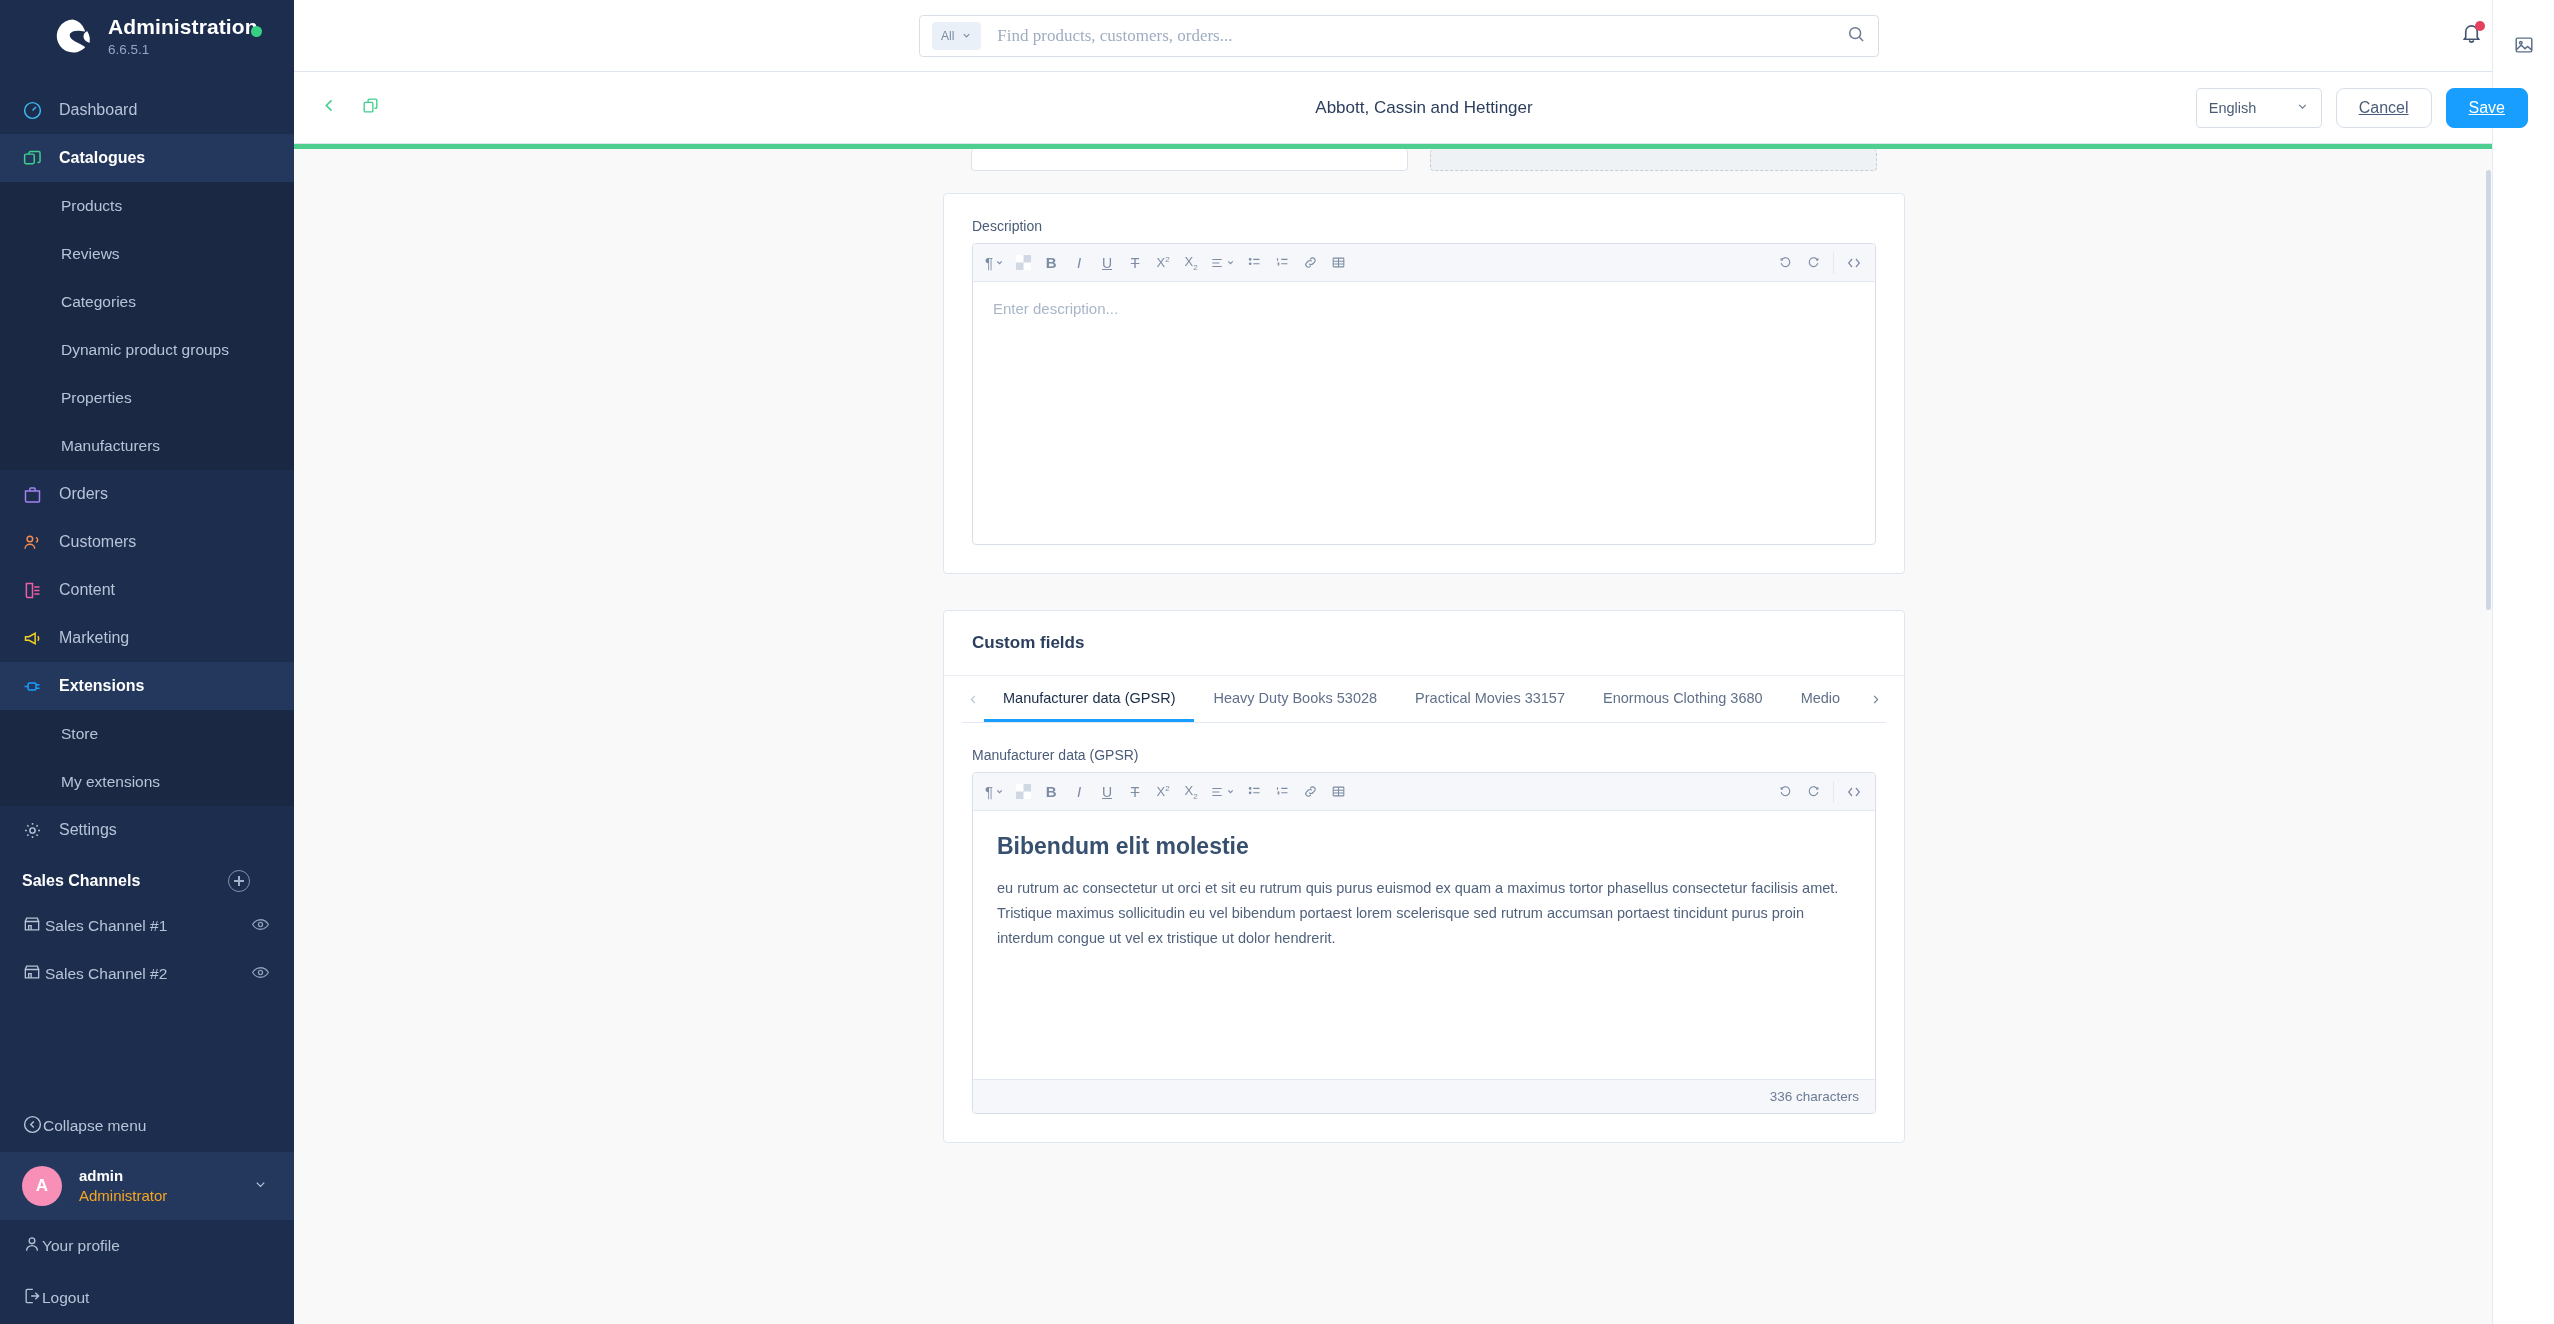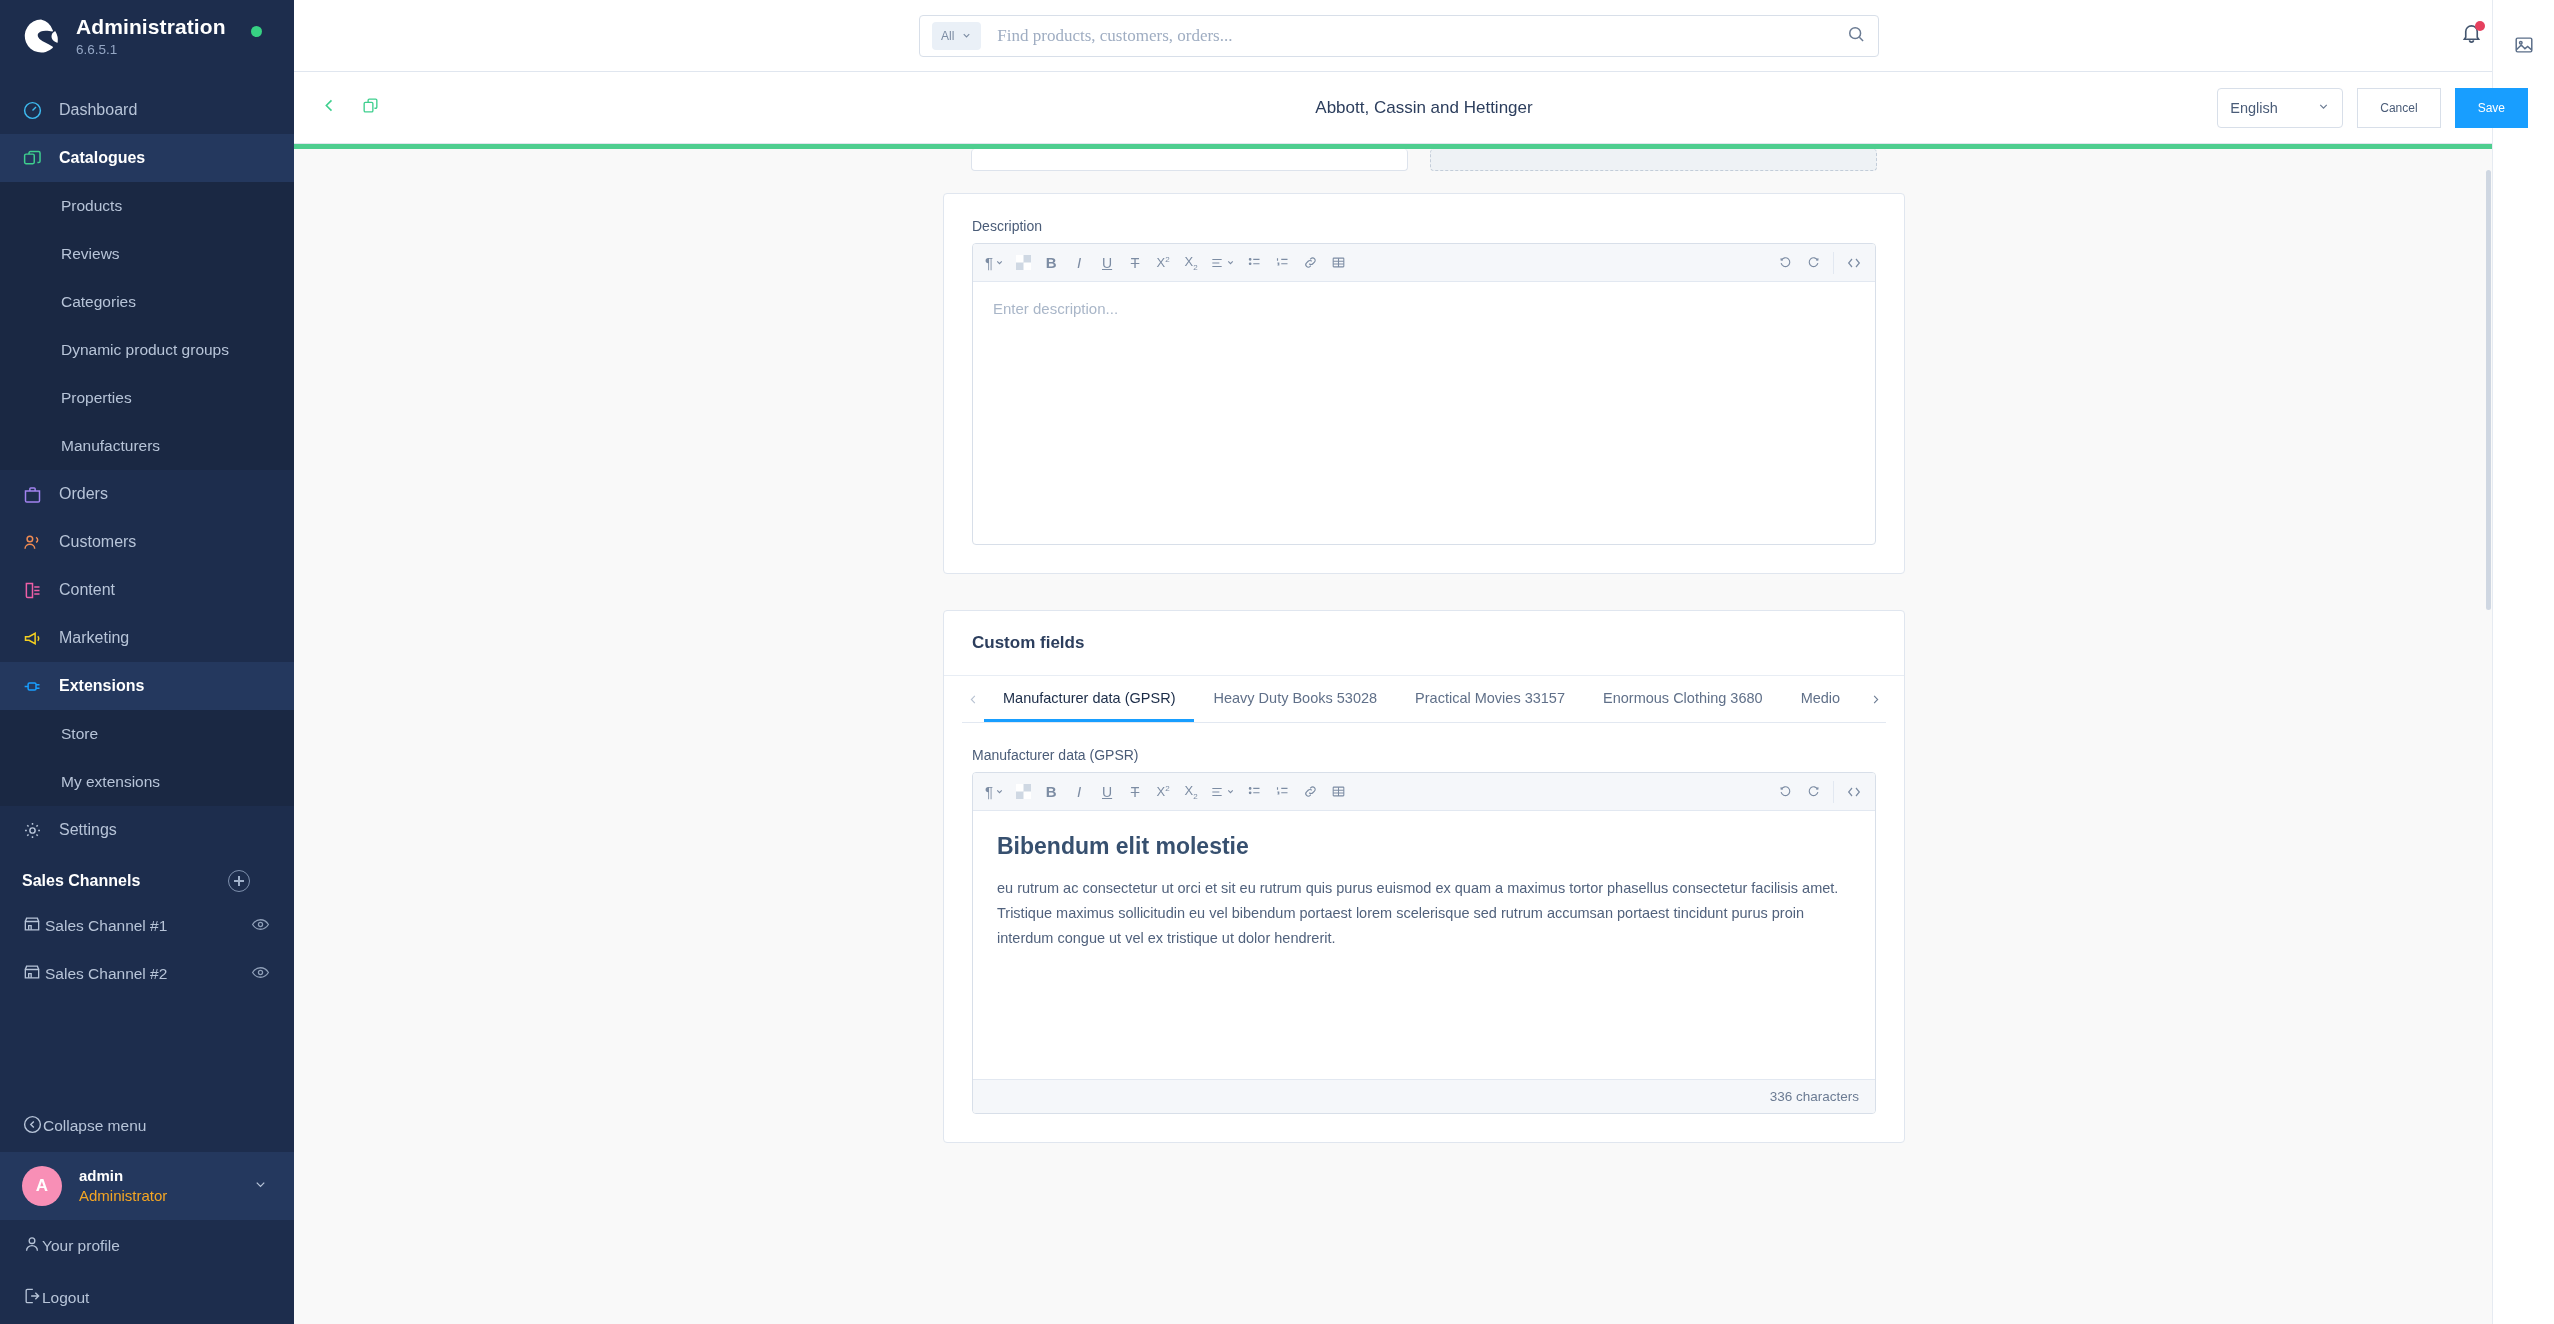--- a/index.html
+++ b/index.html
@@ -17,20 +17,21 @@
     background: #1d2d4d;
     flex-shrink: 0;
     position: relative;
     display: flex; flex-direction: column;
   }
   .brand {
     display: flex; align-items: center;
     padding: 18px 0 18px 22px;
     height: 72px;
     position: relative;
+    margin-left: 32px;
   }
   .brand-logo { width: 38px; height: 38px; flex-shrink: 0; }
   .brand-text { margin-left: 16px; }
   .brand-title { color: #fff; font-size: 21px; font-weight: bold; line-height: 1.15; letter-spacing: .1px; }
   .brand-version { color: #94a6c4; font-size: 13.5px; margin-top: 2px; }
   .brand-dot {
     position: absolute; right: 32px; top: 26px;
     width: 11px; height: 11px; border-radius: 50%; background: #37d183;
   }
 
@@ -133,23 +134,23 @@
     font-size: 17px; color: #2c3e5d; font-weight: normal; pointer-events: none;
   }
   .smartbar-right { margin-left: auto; display: flex; align-items: center; gap: 14px; z-index: 2; }
   .lang-select {
     width: 126px; height: 40px; border: 1px solid #d8dfe9; border-radius: 4px;
     background: #fff; display: flex; align-items: center;
     padding: 0 12px; font-size: 14.5px; color: #4a5c78; cursor: pointer;
   }
   .lang-select .caret { margin-left: auto; }
   .btn {
-    height: 40px; padding: 0 22px; border-radius: 0; font-size: 12px;
+    height: 40px; padding: 0 22px; border-radius: 8px; font-size: 16px;
     display: flex; align-items: center; justify-content: center; cursor: pointer;
-    border: 1px solid #d8dfe9; background: #fff; color: #4a5c78;
+    border: 1px solid #d8dfe9; background: #fff; color: #4a5c78; text-decoration: underline;
   }
   .btn-primary { background: #189eff; border-color: #189eff; color: #fff; }
 
   .progress-bar { height: 5px; background: #4ece8f; width: 100%; flex-shrink: 0; }
 
   .content {
     flex: 1 1 auto; overflow: hidden; position: relative;
     display: flex; flex-direction: column; align-items: center;
   }
 

